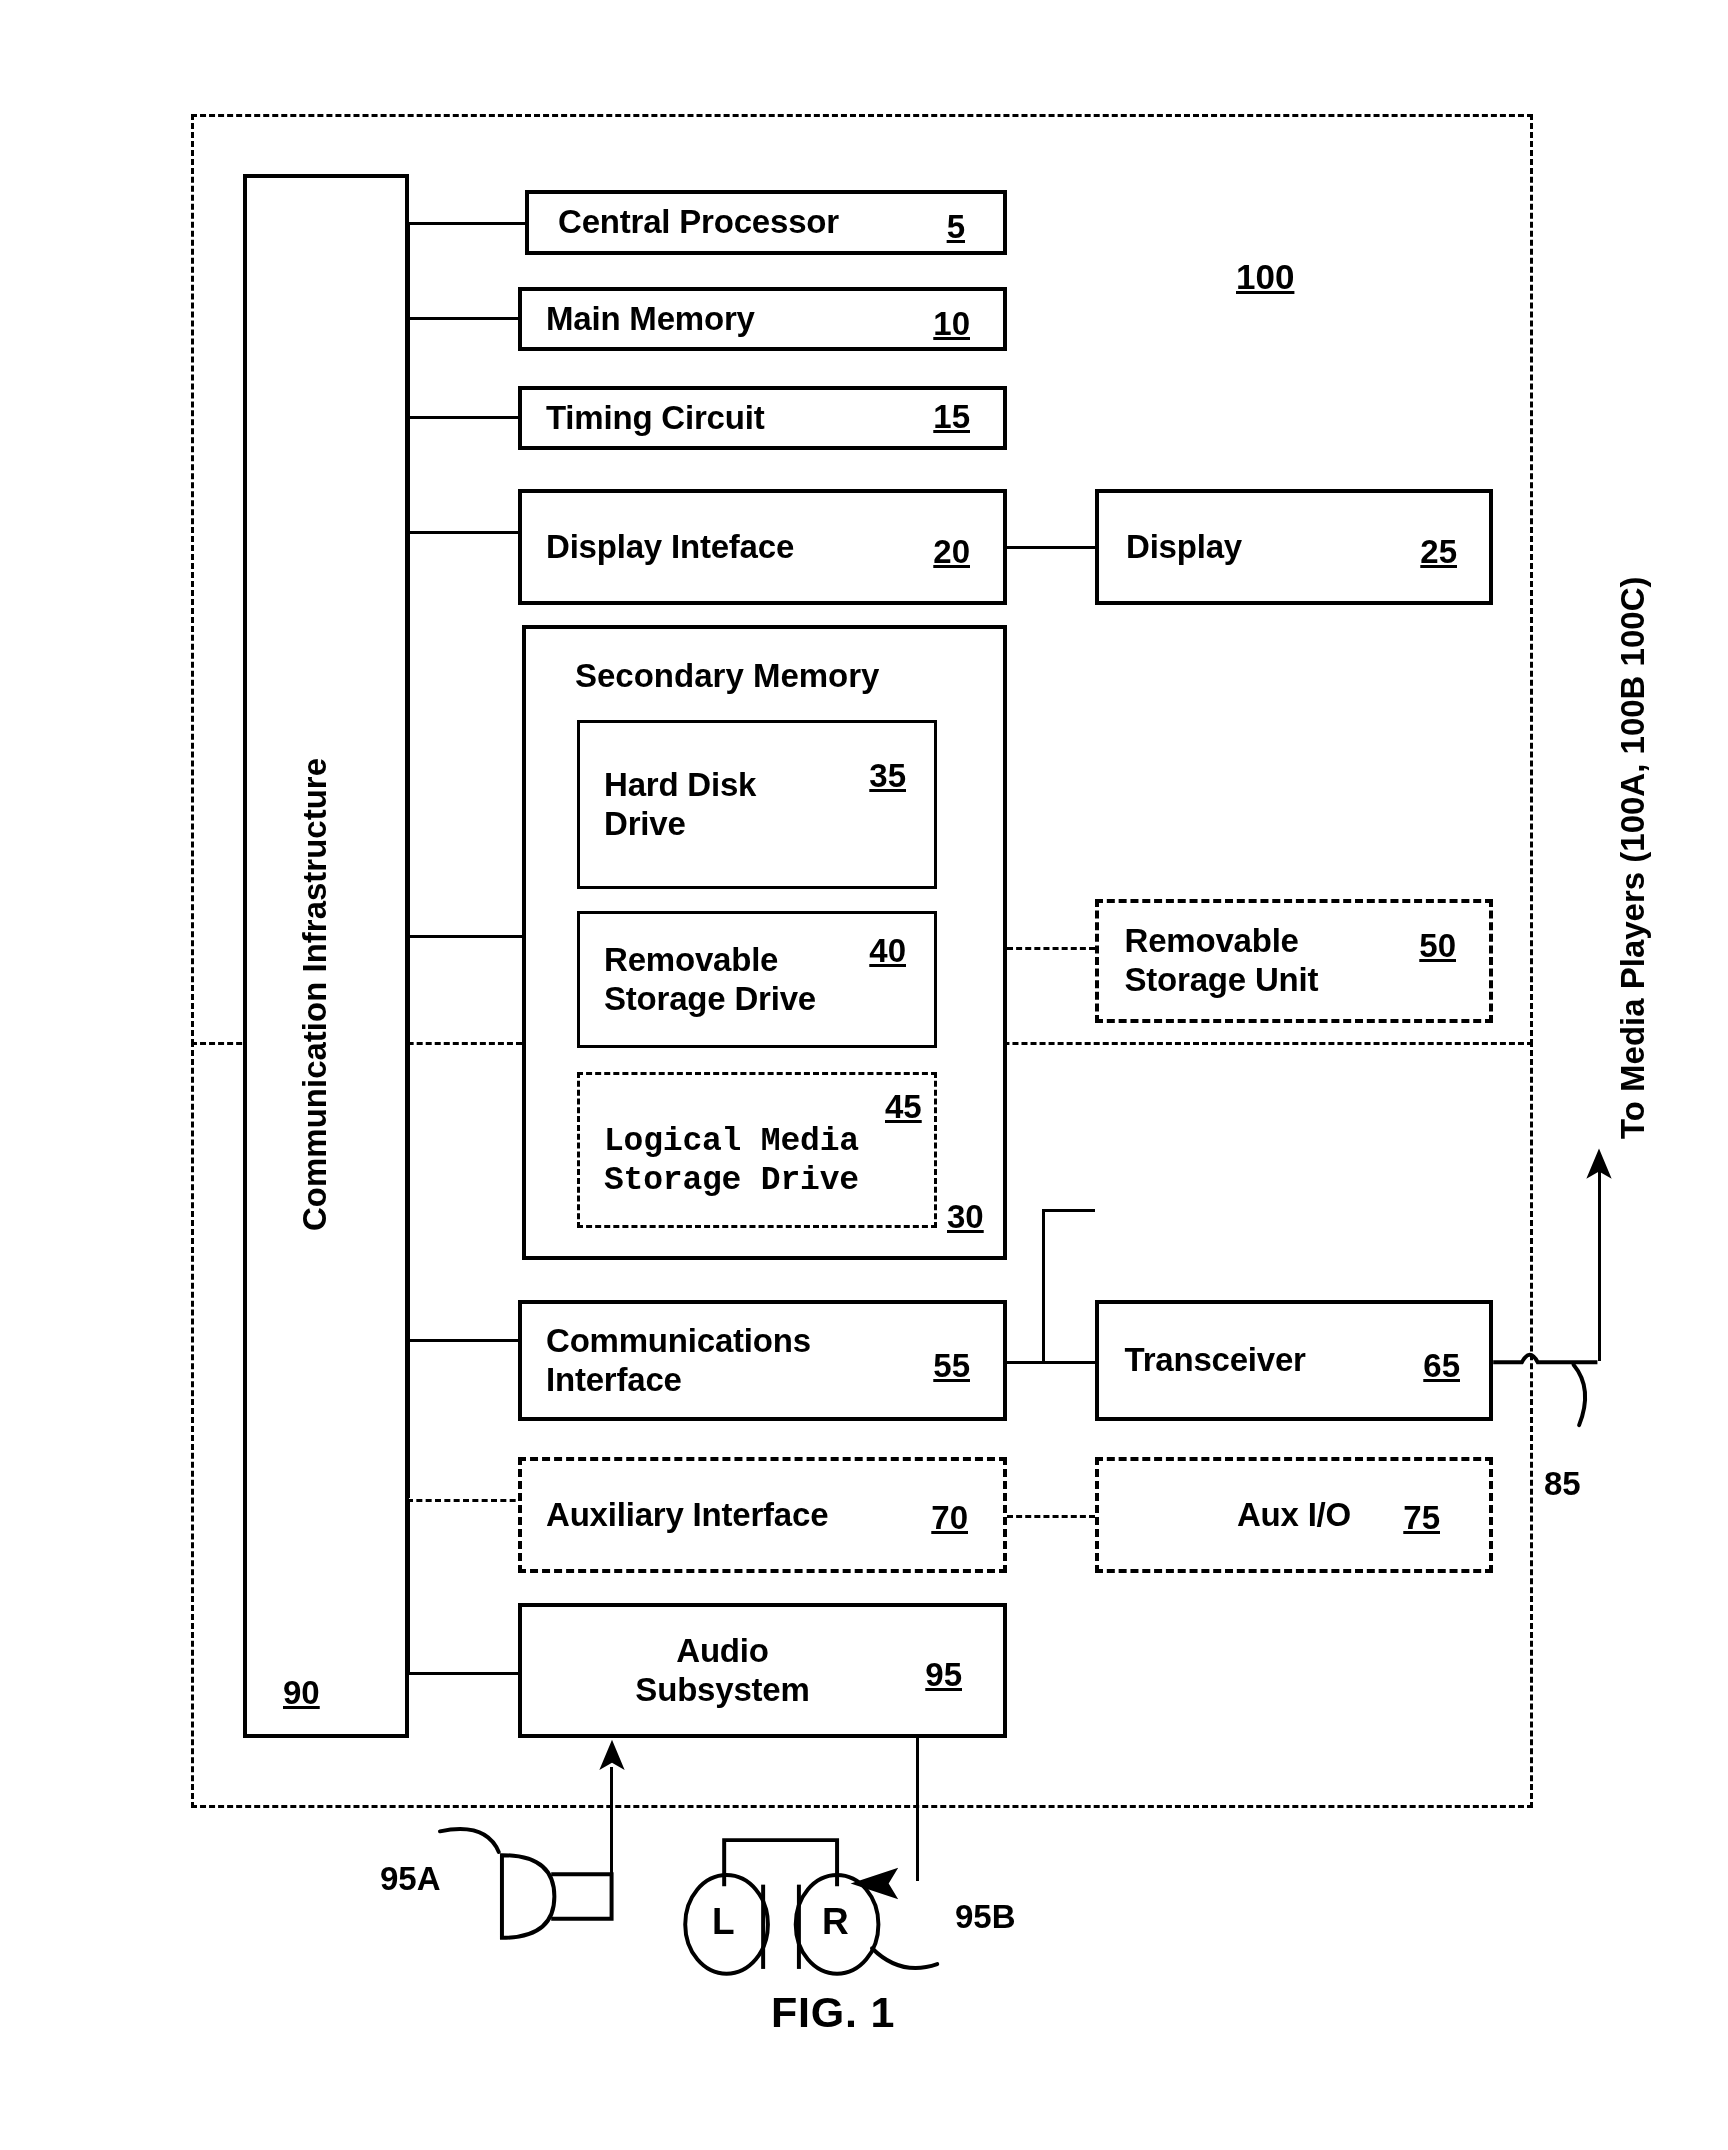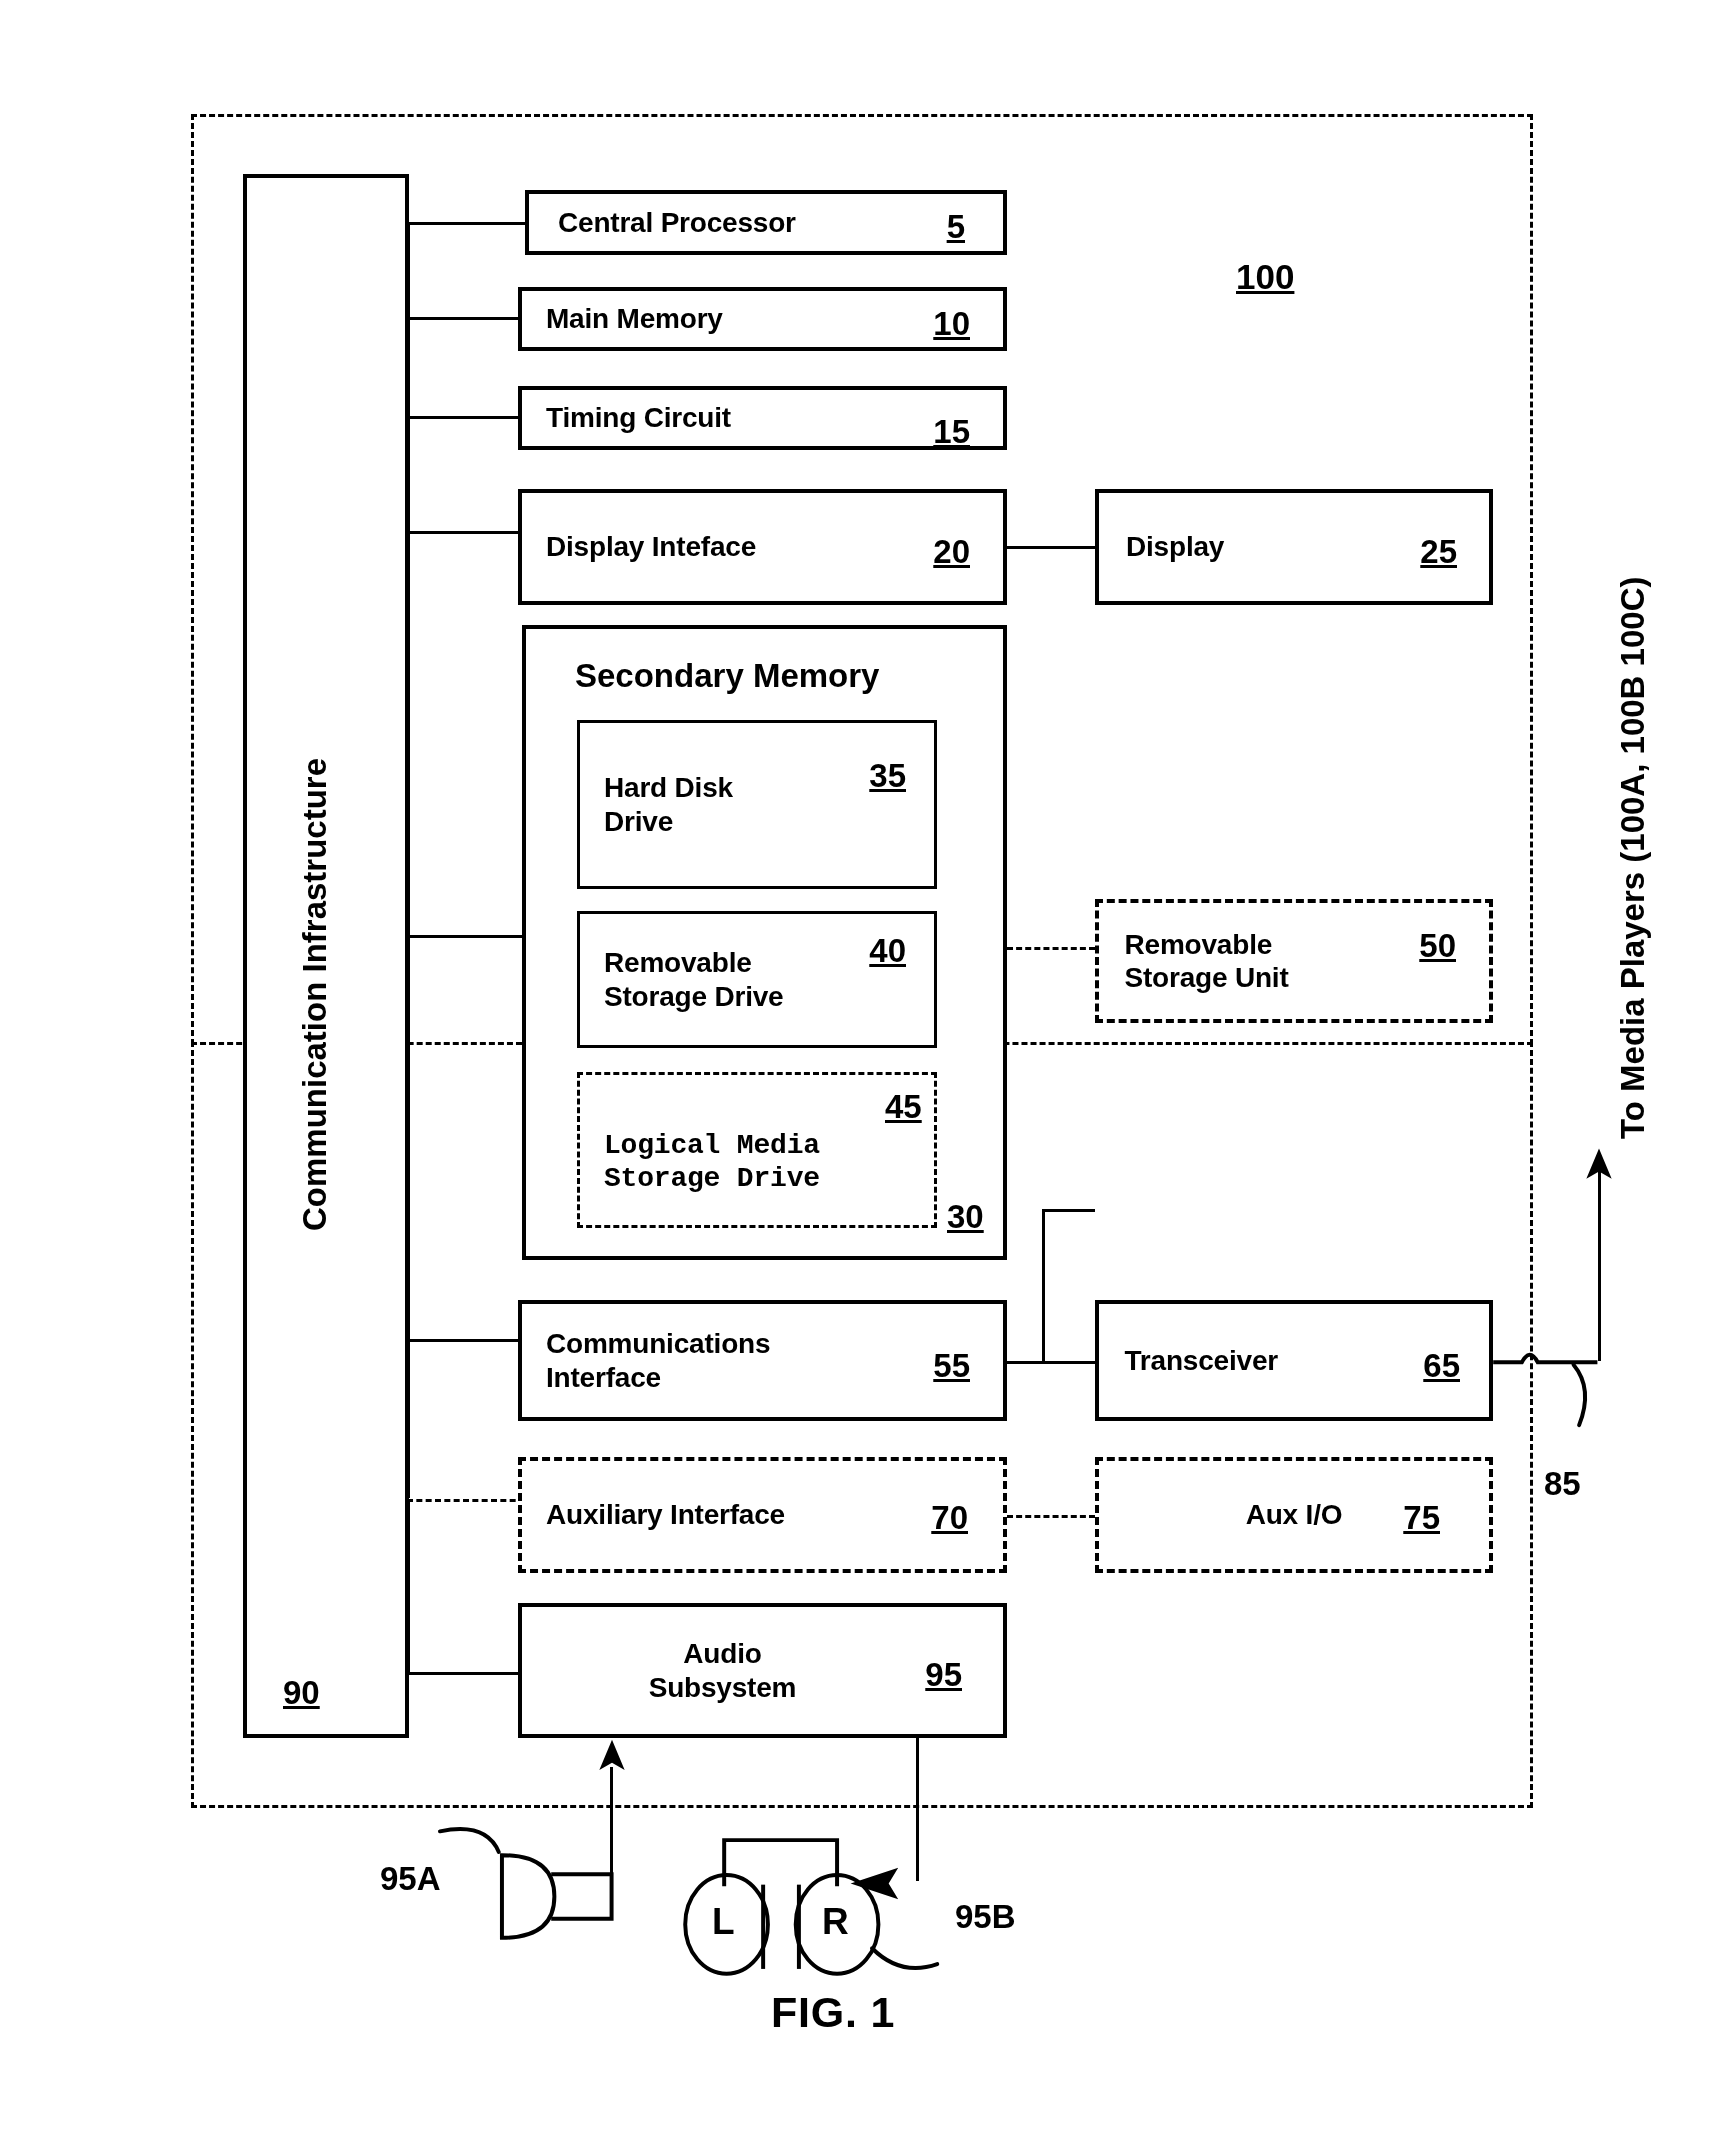--- a/index.html
+++ b/index.html
@@ -37,21 +37,21 @@
     align-items: center;
     box-sizing: border-box;
   }
   .box.dashed { border: 4px dashed #000; }
   .box.thin   { border: 3.2px solid #000; }
   .box.thin.dashed { border: 3.2px dashed #000; }
 
   
   .lbl {
     font-weight: bold;
-    font-size: 28px;
+    font-size: 33px;
     line-height: 1.18;
     letter-spacing: -0.2px;
     white-space: pre-line;
   }
   .lbl.center { width: 100%; text-align: center; }
 
   
   .ref {
     position: absolute;
     font-weight: bold;
@@ -152,21 +152,21 @@
     <span class="ref" style="right:38px; top:14.3px;">5</span>
   </div>
 
   <div class="abs box" style="left:518px; top:287px; width:489px; height:64px;">
     <span class="lbl" style="margin-left:24px;">Main Memory</span>
     <span class="ref" style="right:33px; top:13.5px;">10</span>
   </div>
 
   <div class="abs box" style="left:518px; top:386px; width:489px; height:64px;">
     <span class="lbl" style="margin-left:24px;">Timing Circuit</span>
-    <span class="ref" style="right:33px; top:23px;">15</span>
+    <span class="ref" style="right:33px; top:8px;">15</span>
   </div>
 
   <div class="abs box" style="left:518px; top:489px; width:489px; height:116px;">
     <span class="lbl" style="margin-left:24px;">Display Inteface</span>
     <span class="ref" style="right:33px; top:40px;">20</span>
   </div>
 
   <div class="hline" style="left:1007px; top:546px; width:88px;"></div>
 
   <div class="abs box" style="left:1095px; top:489px; width:398px; height:116px;">

